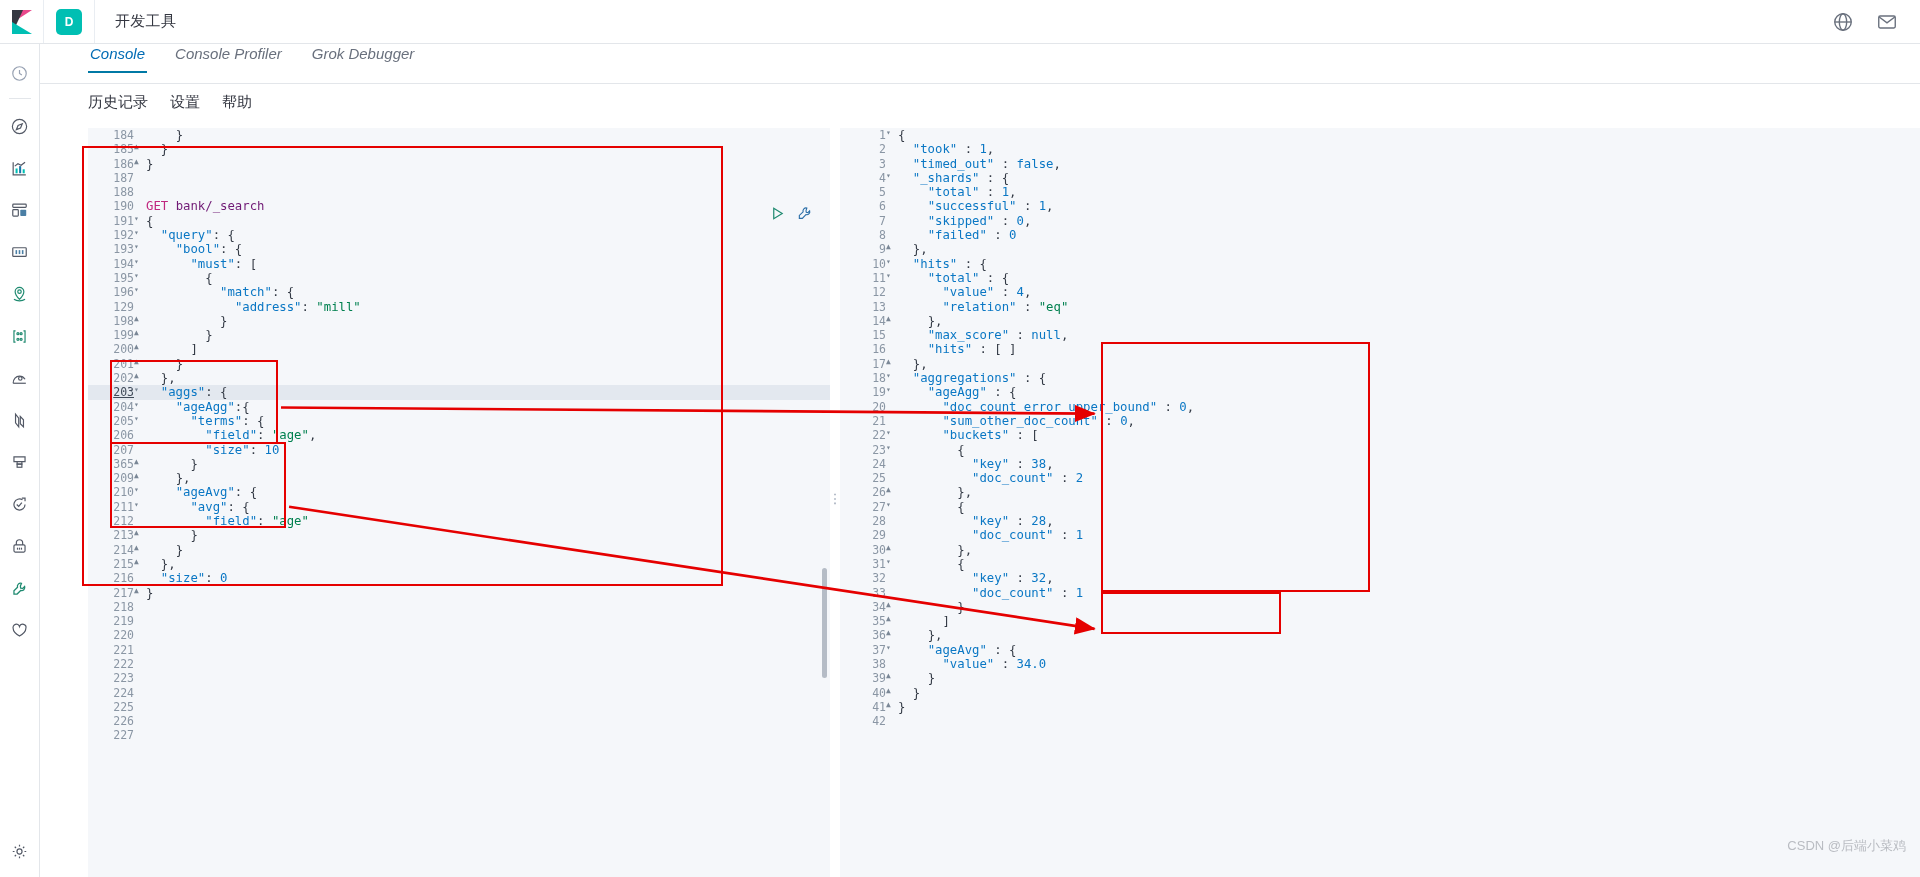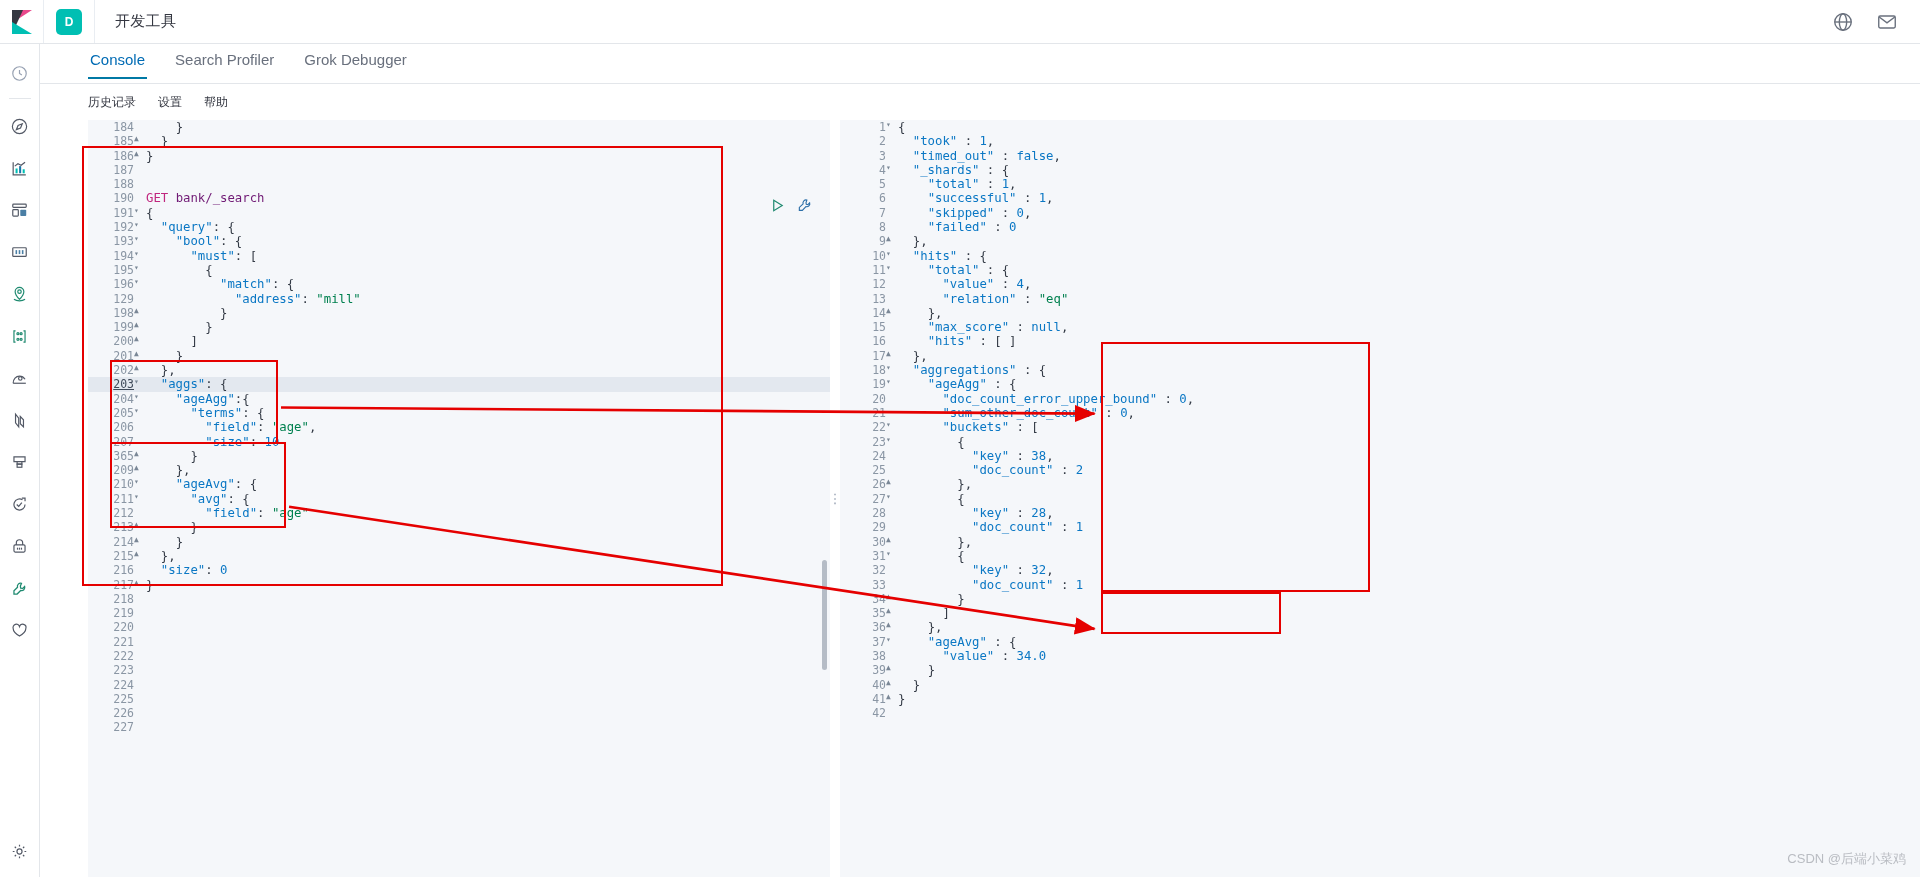--- a/index.html
+++ b/index.html
@@ -58,45 +58,46 @@
     cursor: pointer; color: #535966;
   }
   .rail-item svg { width: 19px; height: 19px; display: block; }
   .rail-sep { width: 22px; height: 1px; background: #e3e6ea; margin: 4px 0 6px; }
   .rail-bottom { margin-top: auto; padding-bottom: 10px; }
 
   .content { flex: 1; display: flex; flex-direction: column; min-width: 0; background: #fff; }
 
   
   .tabs {
-    display: flex; align-items: center; gap: 26px;
+    display: flex; align-items: flex-start; gap: 26px;
     padding: 0 0 0 48px; height: 40px; border-bottom: 1px solid #e3e6ea;
     background: #fff;
+    font-style: italic;
   }
   .tab {
     font-size: 15px; color: #69707d; padding: 0 2px 9px; cursor: pointer;
     border-bottom: 2px solid transparent; position: relative; top: 1px;
   }
   .tab.active { color: #006bb4; border-bottom-color: #0079a5; }
 
   
   .submenu {
     display: flex; align-items: center; gap: 22px;
     height: 36px; padding-left: 48px;
-    font-size: 12px; color: #343741; background: #fff;
+    font-size: 15px; color: #343741; background: #fff;
   }
   .submenu-item { cursor: pointer; }
 
   
   .console {
     flex: 1; display: flex; min-height: 0; position: relative;
     padding-left: 48px; background: #fff;
   }
 
-  .pane { position: relative; min-height: 0; overflow: hidden; }
+  .pane { position: relative; min-height: 0; overflow: hidden; margin-top: 8px; }
   .editor-pane { width: 742px; min-width: 742px; background: #f5f7fa; }
   .splitter {
     width: 10px; min-width: 10px; background: #fff;
     display: flex; align-items: center; justify-content: center;
   }
   .splitter-dots { color: #98a2b3; font-size: 13px; line-height: 1; letter-spacing: 0; }
   .output-pane { flex: 1; background: #f5f7fa; }
 
   .code-scroll { height: 100%; overflow: hidden; position: relative; }
   table.code { border-collapse: collapse; width: 100%; }
@@ -138,21 +139,21 @@
   .anno { position: absolute; inset: 0; pointer-events: none; z-index: 30; }
   .anno-box { position: absolute; border: 2px solid #e50000; }
   .anno svg { position: absolute; inset: 0; width: 100%; height: 100%; }
 
   
   .vscroll {
     position: absolute; width: 5px; border-radius: 3px; background: #b5bcc6;
   }
 
   .watermark {
-    position: absolute; right: 14px; bottom: 9px;
+    position: absolute; right: 14px; bottom: 22px;
     font-size: 13px; color: #b9bcc2; z-index: 40;
     font-family: "Liberation Sans", sans-serif;
   }
 </style>
 </head>
 <body>
 
 <div class="app">
 
   <div class="topbar">
@@ -292,21 +293,21 @@
           <circle cx="12" cy="12" r="3.2"></circle>
           <path d="M12 3.5v2.2M12 18.3v2.2M3.5 12h2.2M18.3 12h2.2M6 6l1.6 1.6M16.4 16.4L18 18M18 6l-1.6 1.6M7.6 16.4L6 18"></path>
         </svg>
       </div>
     </div>
 
     <div class="content">
 
       <div class="tabs">
         <div class="tab active">Console</div>
-        <div class="tab">Search Profiler</div>
+        <div class="tab">Console Profiler</div>
         <div class="tab">Grok Debugger</div>
       </div>
 
       <div class="submenu">
         <div class="submenu-item">历史记录</div>
         <div class="submenu-item">设置</div>
         <div class="submenu-item">帮助</div>
       </div>
 
       <div class="console">

